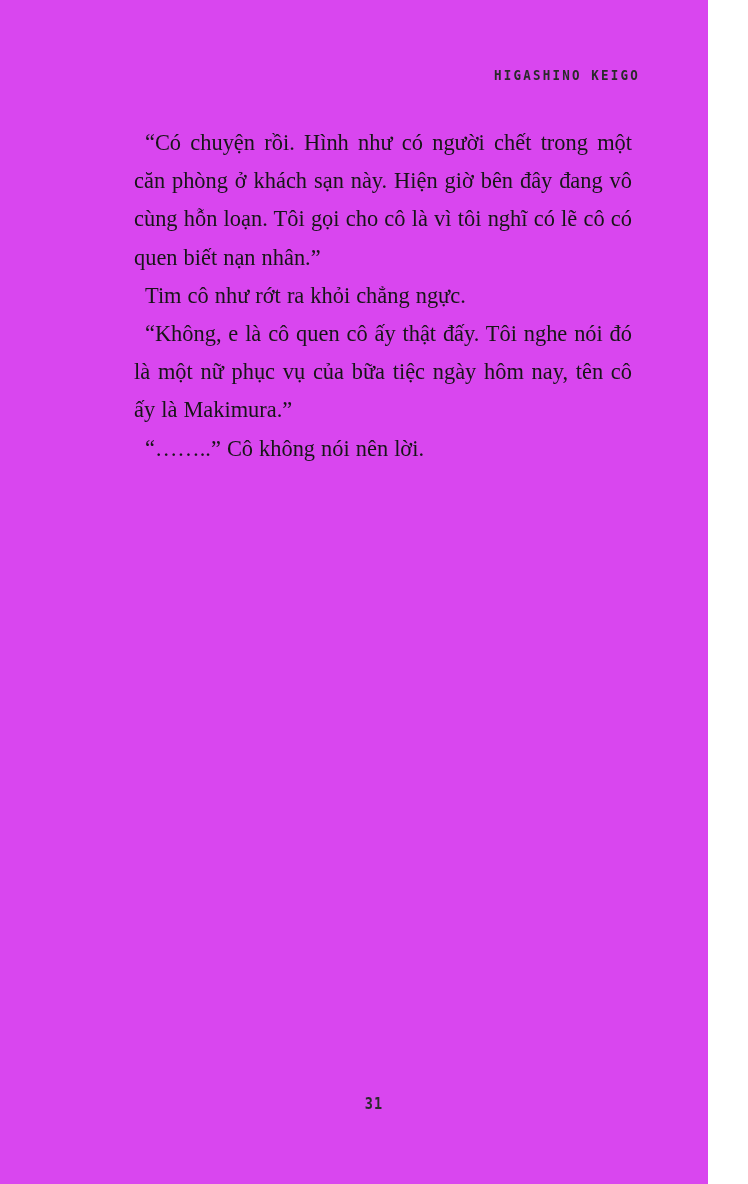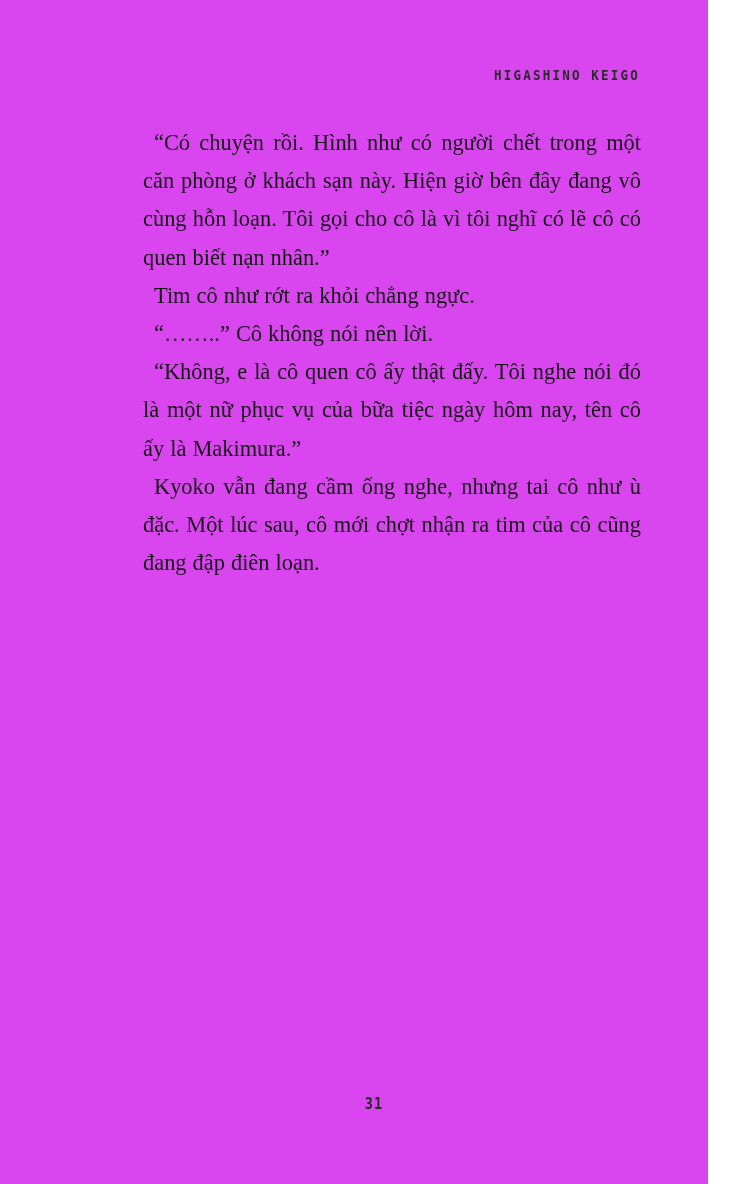--- a/index.html
+++ b/index.html
@@ -31,21 +31,21 @@
     color: #2a2a2a;
     transform: scaleY(1.12);
     transform-origin: right bottom;
     white-space: nowrap;
   }
 
   
   .text-column {
     position: absolute;
     top: 124px;
-    left: 143px;
+    left: 134px;
     width: 498px;
   }
 
   .para {
     margin: 0;
     font-family: "Liberation Serif", "DejaVu Serif", serif;
     font-size: 22.4px;
     line-height: 38.2px;
     color: #161616;
     text-align: justify;
@@ -86,26 +86,25 @@
 
   <div class="running-head">HIGASHINO KEIGO</div>
 
   <div class="text-column">
 
     <p class="para last-line-natural">“Có chuyện rồi. Hình như có người chết trong một căn phòng ở khách sạn này. Hiện giờ bên đây đang vô cùng hỗn loạn. Tôi gọi cho cô là vì tôi nghĩ có lẽ cô có quen biết nạn nhân.”</p>
 
     <p class="para last-line-natural">Tim cô như rớt ra khỏi chẳng ngực.</p>
 
 
+    <p class="para last-line-natural">“Không, e là cô quen cô ấy thật đấy. Tôi nghe nói đó là một nữ phục vụ của bữa tiệc ngày hôm nay, tên cô ấy là Makimura.”</p>
+
     <p class="para last-line-natural">“……..” Cô không nói nên lời.</p>
 
-    <p class="para last-line-natural">“Không, e là cô quen cô ấy thật đấy. Tôi nghe nói đó là một nữ phục vụ của bữa tiệc ngày hôm nay, tên cô ấy là Makimura.”</p>
 
-
-    <p class="para last-line-natural">Kyoko vẫn đang cầm ống nghe, nhưng tai cô như ù đặc. Một lúc sau, cô mới chợt nhận ra tim của cô cũng đang đập điên loạn.</p>
 
 
 
   </div>
 
   <div class="folio">31</div>
 
 </div>
 
 </body></html>

